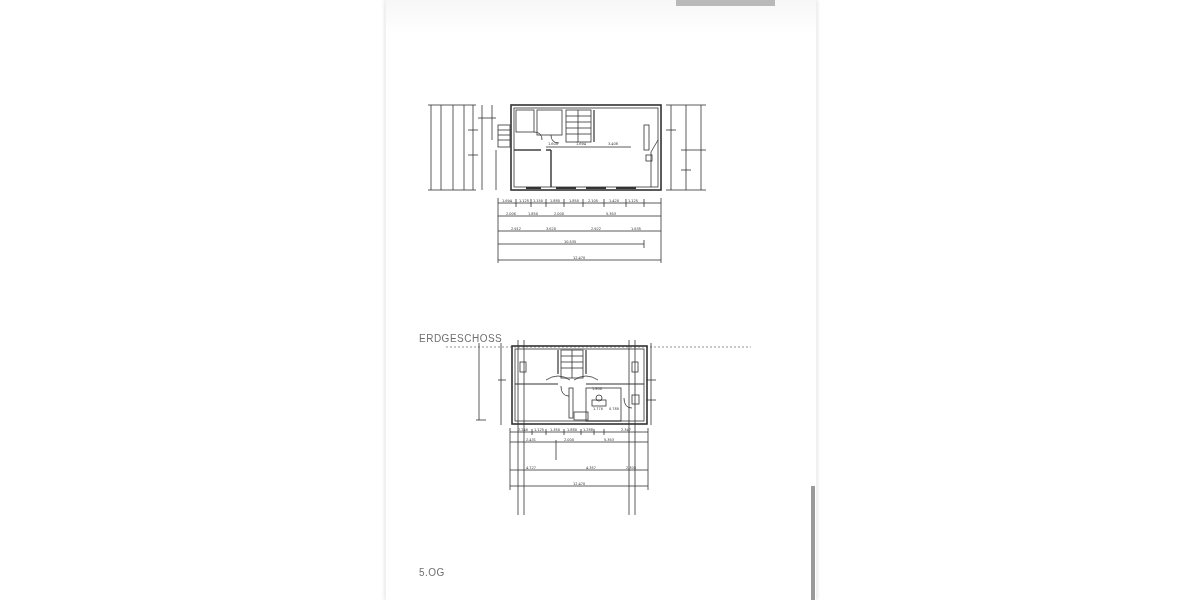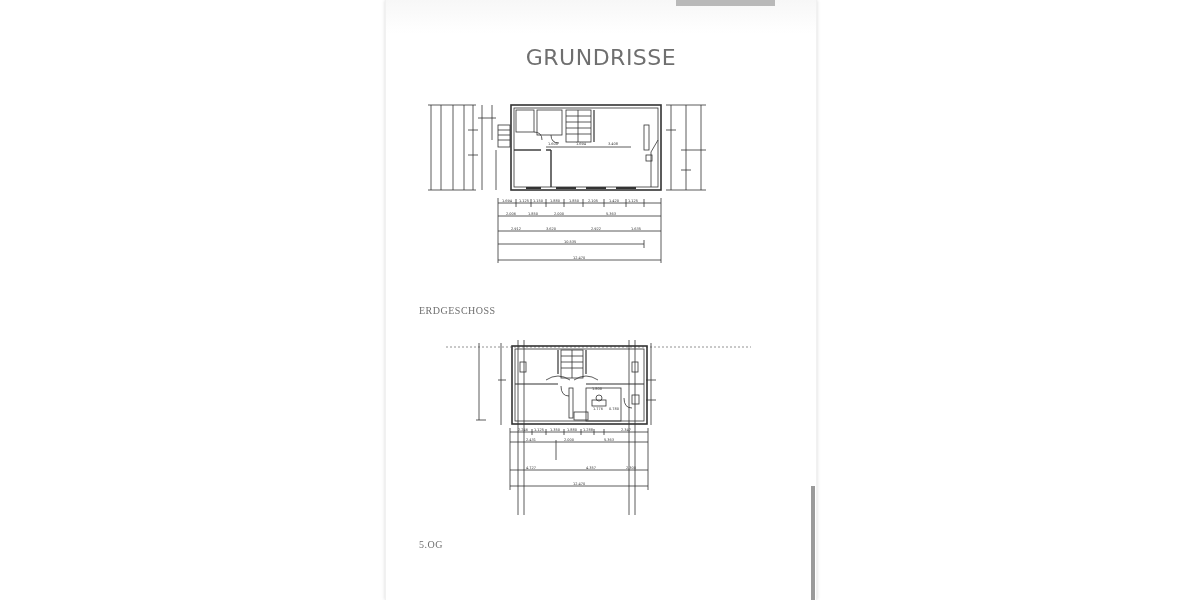--- a/index.html
+++ b/index.html
@@ -21,39 +21,39 @@
   .top-bar {
     position:absolute; left:290px; top:0; width:99px; height:6px; background:#b9b9b9;
   }
   .title {
     position:absolute; left:0; top:45px; width:100%; text-align:center;
     font-size:22px; color:#6f6f6f; letter-spacing:0.5px;
     font-family:"DejaVu Sans", sans-serif;
   }
   .label {
     position:absolute; left:33px; font-size:10px; color:#6f6f6f; letter-spacing:0.5px;
-    font-family:Liberation Serif, serif;
+    font-family:Liberation Sans, sans-serif;
+    margin-top:28px;
   }
   .plan { position:absolute; }
   .scrollbar-track {
     position:absolute; left:810px; top:0; width:6px; height:600px;
   }
   .scrollbar-thumb {
     position:absolute; left:811px; top:486px; width:4px; height:114px; background:#9a9a9a;
   }
   svg text { font-family:"DejaVu Sans", sans-serif; fill:#333; }
 </style>
 </head>
 <body>
 
 <div class="panel">
   <div class="top-fade"></div>
   <div class="top-bar"></div>
 
-  <div class="title">GRUNDRISSE</div>
 
   <svg class="plan" style="left:30px; top:100px;" width="330" height="165" viewBox="0 0 330 165">
     <g stroke="#333" fill="none" stroke-width="0.8">
 
       <line x1="15" y1="5" x2="15" y2="90"></line>
       <line x1="25" y1="5" x2="25" y2="90"></line>
       <line x1="37" y1="5" x2="37" y2="90"></line>
       <line x1="48" y1="5" x2="48" y2="90"></line>
       <line x1="57" y1="5" x2="57" y2="90"></line>
       <line x1="66" y1="5" x2="66" y2="90"></line>

